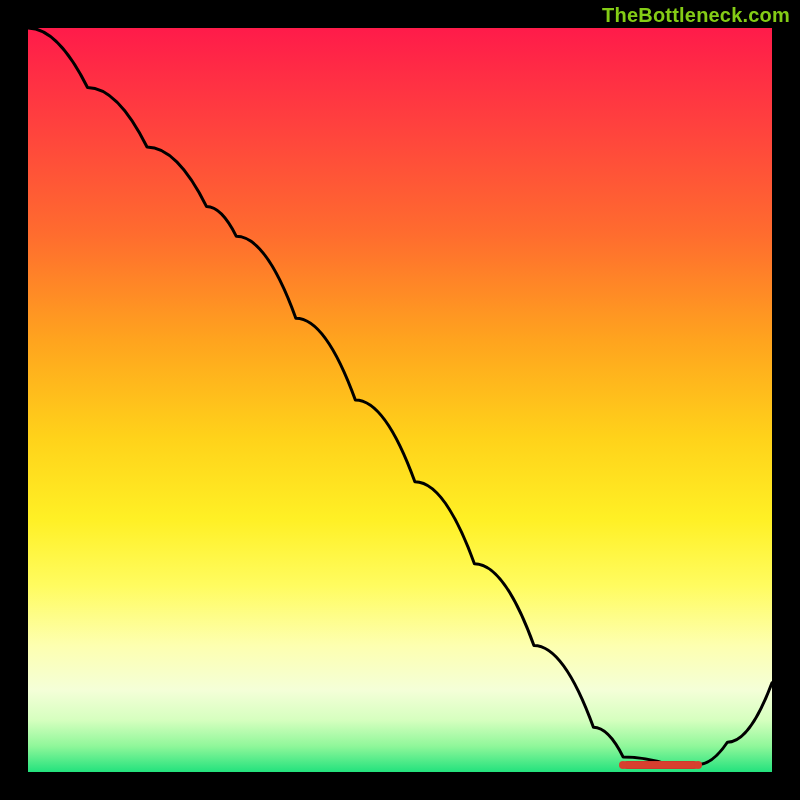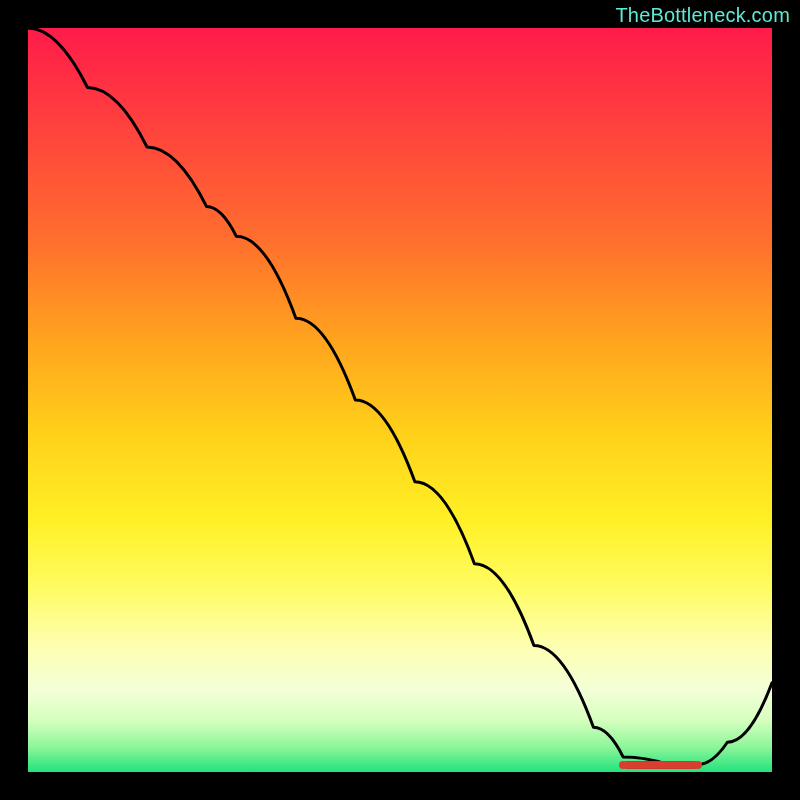--- a/index.html
+++ b/index.html
@@ -14,23 +14,23 @@
   .frame {
     position: relative;
     width: 800px;
     height: 800px;
     background: #000;
   }
   .watermark {
     position: absolute;
     top: 4px;
     right: 10px;
-    color: #5eead4;
+    color: #84cc16;
     font-size: 20px;
-    font-weight: 400;
+    font-weight: 700;
     letter-spacing: 0.2px;
     z-index: 5;
   }
   .plot {
     position: absolute;
     left: 28px;
     top: 28px;
     width: 744px;
     height: 744px;
   }

